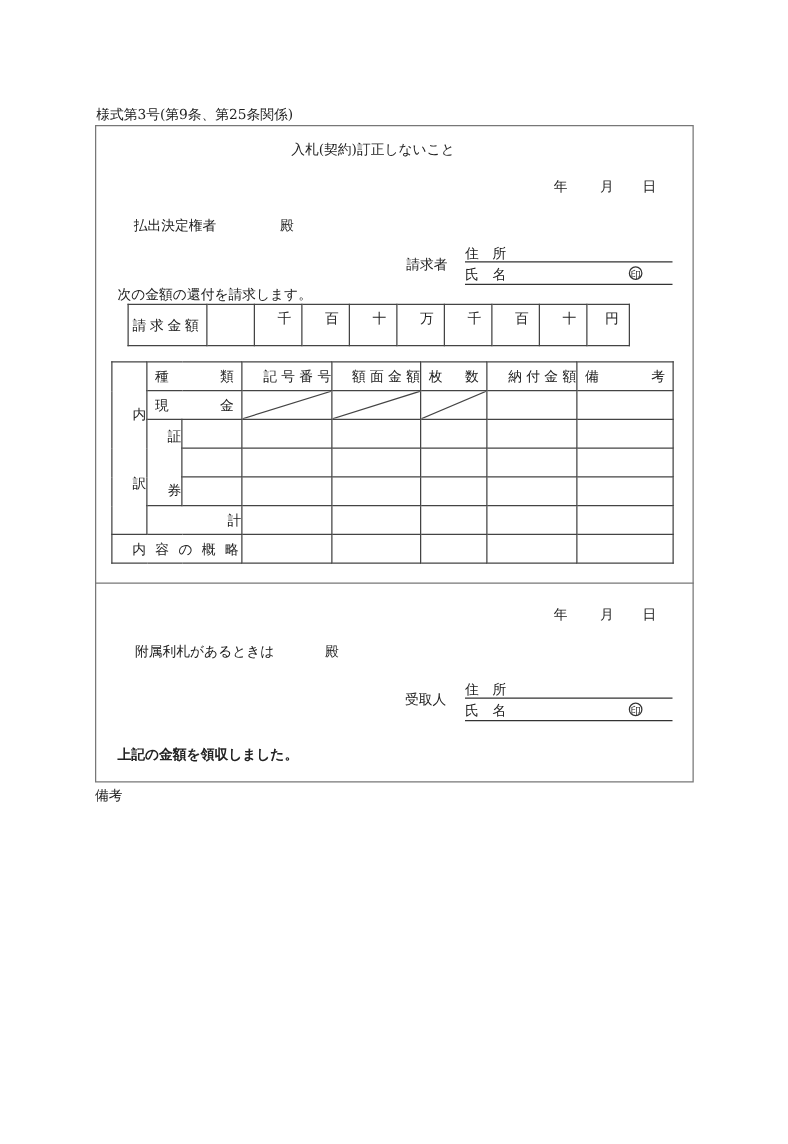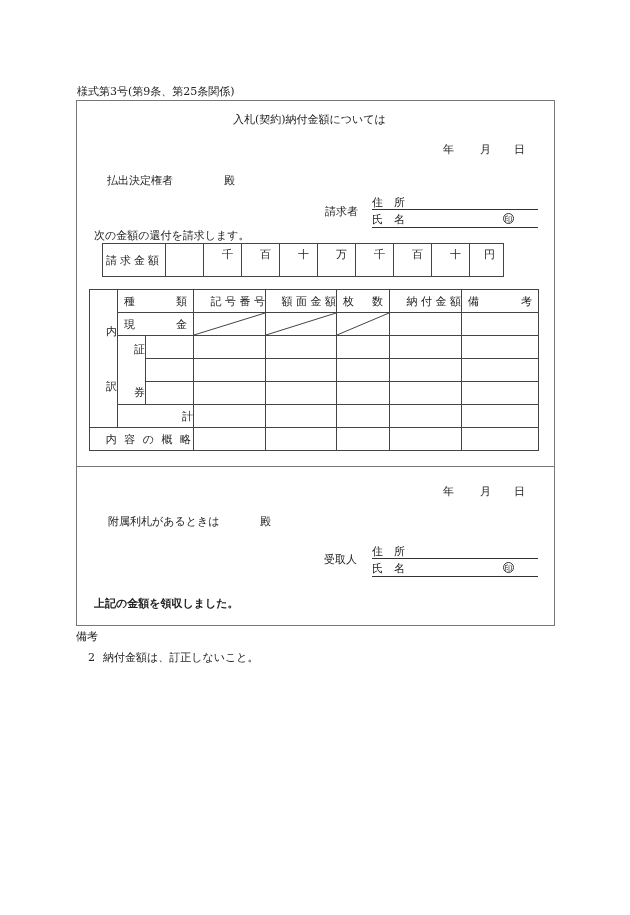--- a/index.html
+++ b/index.html
@@ -25,21 +25,21 @@
   .diag svg { position:absolute; left:0; top:0; width:100%; height:100%; }
   .notes div { margin-bottom:6px; }
 </style>
 </head>
 <body>
 
 <div class="abs" style="left:77px;top:86px;">様式第3号(第9条、第25条関係)</div>
 
 <div class="frame"></div>
 
-<div class="abs" style="left:233px;top:114px;">入札(契約)納付金額については</div>
+<div class="abs" style="left:233px;top:114px;">入札(契約)訂正しないこと</div>
 
 <div class="abs" style="left:443px;top:144px;">年</div>
 <div class="abs" style="left:480px;top:144px;">月</div>
 <div class="abs" style="left:514px;top:144px;">日</div>
 
 <div class="abs" style="left:107px;top:175px;">払出決定権者</div>
 <div class="abs" style="left:224px;top:175px;">殿</div>
 
 <div class="abs" style="left:325px;top:206px;">請求者</div>
 <div class="abs" style="left:372px;top:197px;">住　所</div>
@@ -203,14 +203,13 @@
 <div class="abs" style="left:372px;top:546px;">住　所</div>
 <div class="uline" style="left:372px;top:558px;width:166px;"></div>
 <div class="abs" style="left:372px;top:563px;">氏　名</div>
 <div class="seal" style="left:503px;top:562px;">印</div>
 <div class="uline" style="left:372px;top:576px;width:166px;"></div>
 
 <div class="abs" style="left:94px;top:598px;font-weight:bold;">上記の金額を領収しました。</div>
 
 <div class="abs" style="left:76px;top:631px;">備考</div>
 <div class="abs notes" style="left:88px;top:652px;">
-  <div><span style="display:inline-block;width:15px;">2</span><span>納付金額は、訂正しないこと。</span></div>
 </div>
 
 </body></html>

